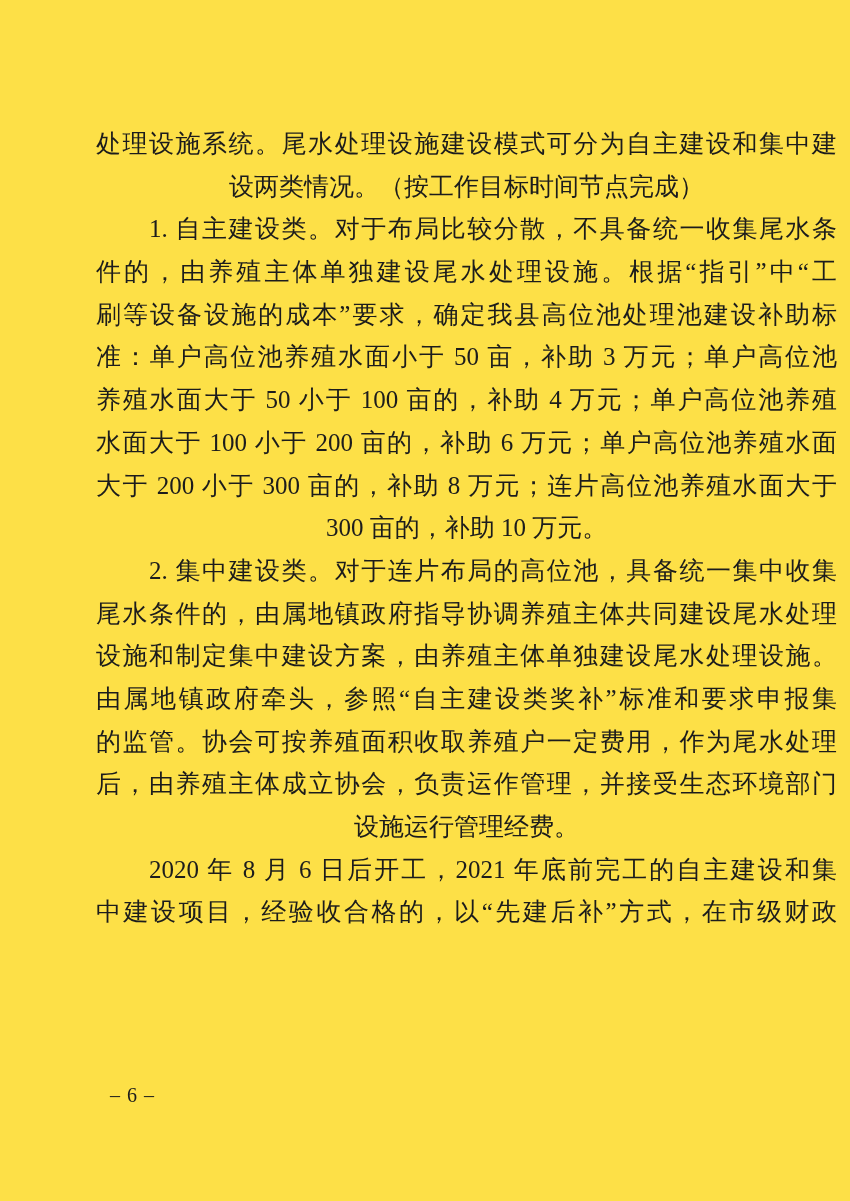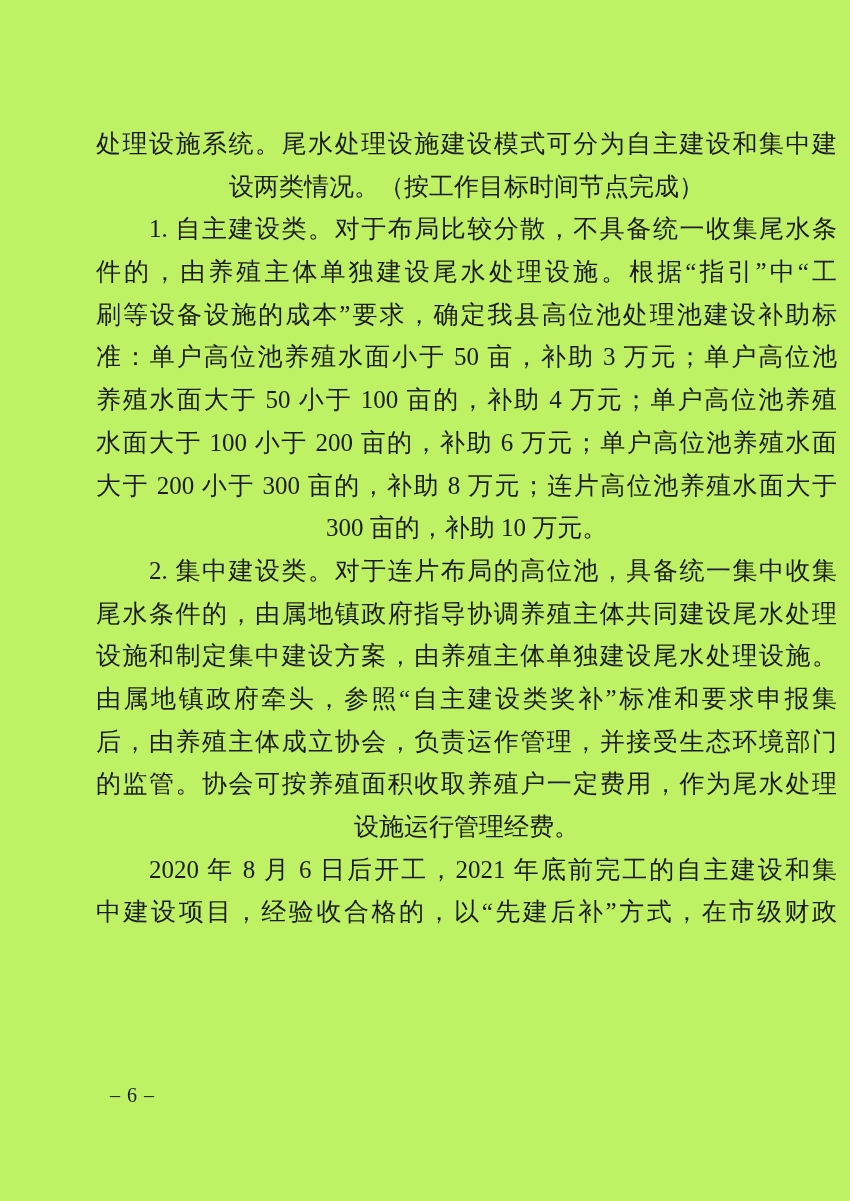--- a/index.html
+++ b/index.html
@@ -4,21 +4,21 @@
 <style>
   html, body {
     margin: 0;
     padding: 0;
     background: #ffffff;
   }
   .page {
     position: relative;
     width: 850px;
     height: 1201px;
-    background: #bef264;
+    background: #fde047;
     overflow: hidden;
     font-family: "Liberation Serif", "DejaVu Serif", serif;
     color: #1c1c1c;
   }
   .text-block {
     position: absolute;
     left: 96px;
     top: 123px;
     width: 741px;
   }
@@ -60,21 +60,21 @@
     <div class="line justify">刷等设备设施的成本”要求，确定我县高位池处理池建设补助标</div>
     <div class="line justify">准：单户高位池养殖水面小于 50 亩，补助 3 万元；单户高位池</div>
     <div class="line justify">养殖水面大于 50 小于 100 亩的，补助 4 万元；单户高位池养殖</div>
     <div class="line justify">水面大于 100 小于 200 亩的，补助 6 万元；单户高位池养殖水面</div>
     <div class="line justify">大于 200 小于 300 亩的，补助 8 万元；连片高位池养殖水面大于</div>
     <div class="line">300 亩的，补助 10 万元。</div>
     <div class="line justify indent">2. 集中建设类。对于连片布局的高位池，具备统一集中收集</div>
     <div class="line justify">尾水条件的，由属地镇政府指导协调养殖主体共同建设尾水处理</div>
     <div class="line justify">设施和制定集中建设方案，由养殖主体单独建设尾水处理设施。</div>
     <div class="line justify">由属地镇政府牵头，参照“自主建设类奖补”标准和要求申报集</div>
+    <div class="line justify">的监管。协会可按养殖面积收取养殖户一定费用，作为尾水处理</div>
     <div class="line justify">后，由养殖主体成立协会，负责运作管理，并接受生态环境部门</div>
-    <div class="line justify">的监管。协会可按养殖面积收取养殖户一定费用，作为尾水处理</div>
     <div class="line">设施运行管理经费。</div>
     <div class="line justify indent">2020 年 8 月 6 日后开工，2021 年底前完工的自主建设和集</div>
     <div class="line justify">中建设项目，经验收合格的，以“先建后补”方式，在市级财政</div>
   </div>
 
   <div class="footer">– 6 –</div>
 </div>
 
 </body></html>

